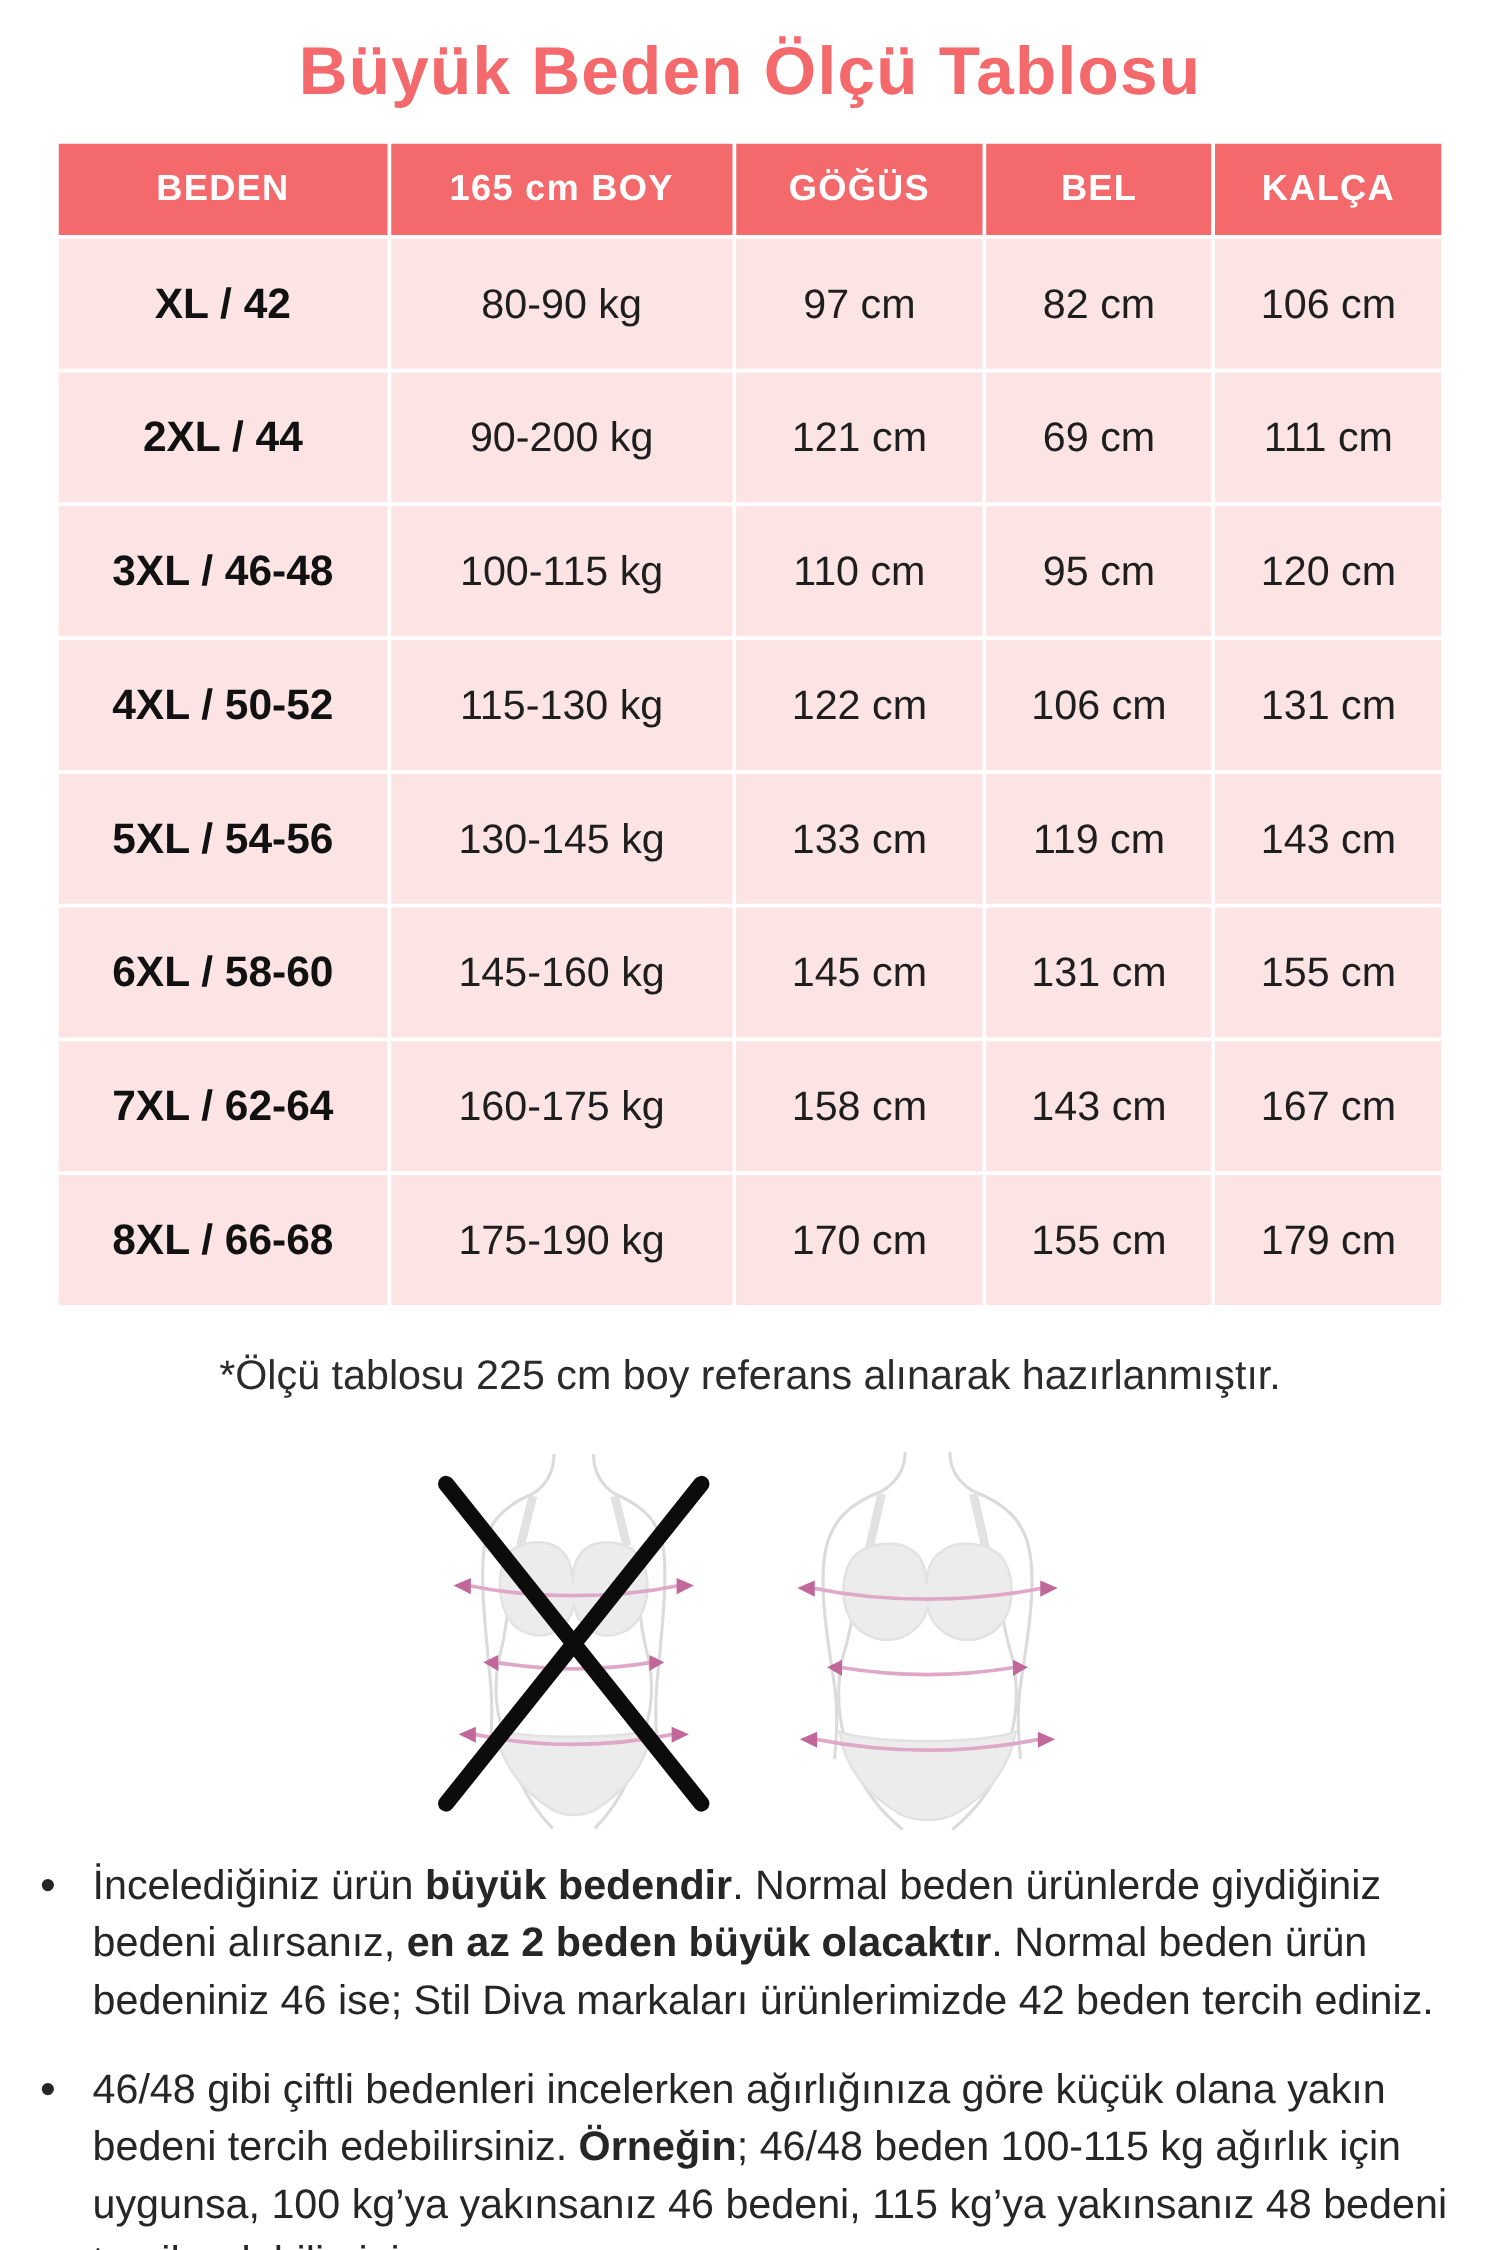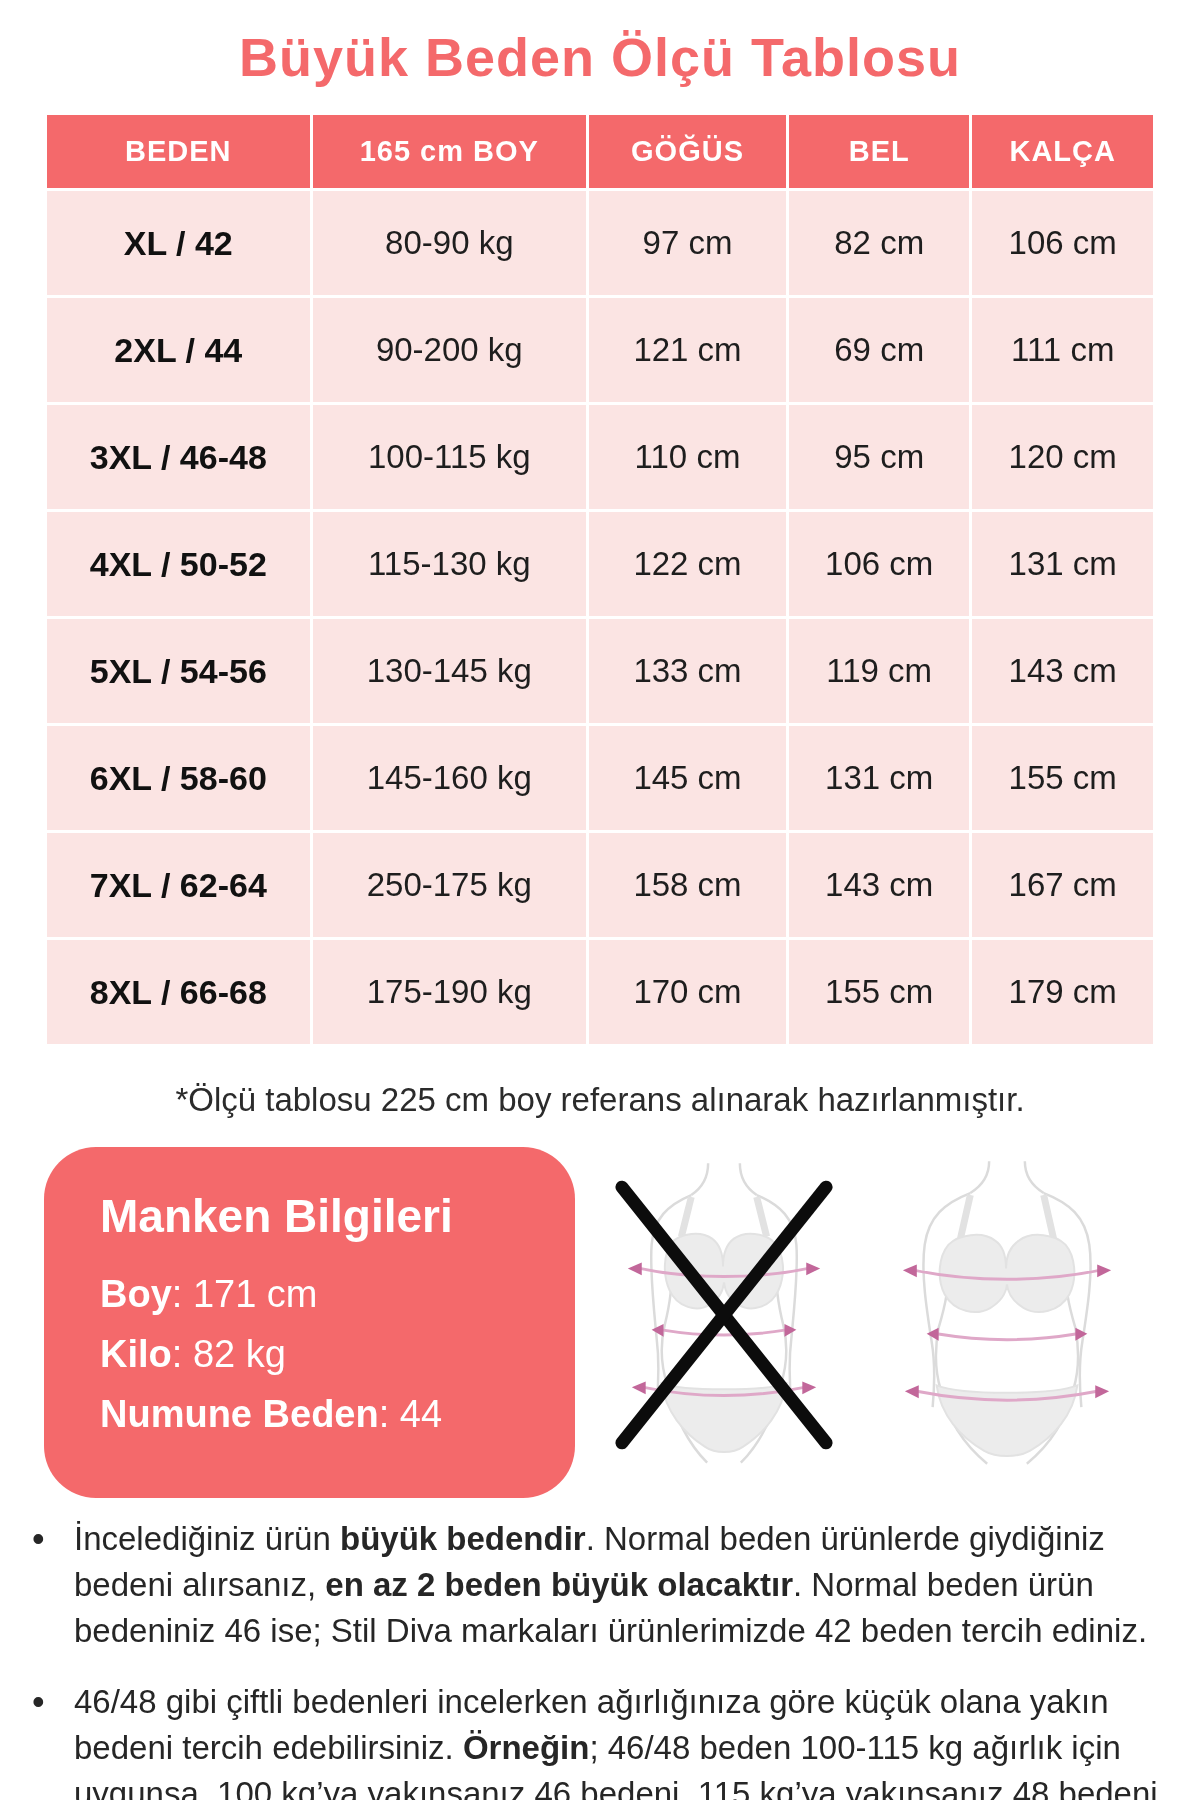--- a/index.html
+++ b/index.html
@@ -186,46 +186,38 @@
       </tr>
       <tr>
         <td>6XL / 58-60</td>
         <td>145-160 kg</td>
         <td>145 cm</td>
         <td>131 cm</td>
         <td>155 cm</td>
       </tr>
       <tr>
         <td>7XL / 62-64</td>
-        <td>250-175 kg</td>
+        <td>160-175 kg</td>
         <td>158 cm</td>
         <td>143 cm</td>
         <td>167 cm</td>
       </tr>
       <tr>
         <td>8XL / 66-68</td>
         <td>175-190 kg</td>
         <td>170 cm</td>
         <td>155 cm</td>
         <td>179 cm</td>
       </tr>
     </tbody>
 </table>
 
 <div class="footnote">*Ölçü tablosu 225 cm boy referans alınarak hazırlanmıştır.</div>
 
 <div class="info-row">
-  <div class="model-box">
-    <div class="model-title">Manken Bilgileri</div>
-    <div>
-        <div class="model-line"><span class="lbl">Boy</span>: 171 cm</div>
-        <div class="model-line"><span class="lbl">Kilo</span>: 82 kg</div>
-        <div class="model-line"><span class="lbl">Numune Beden</span>: 44</div>
-      </div>
-  </div>
 
   <div class="figures">
 
     <svg class="figure-svg" width="228" height="308" viewBox="0 0 230 310" xmlns="http://www.w3.org/2000/svg">
       <path class="body-line" d="M99,4 C99,18 94,28 82,36"></path>
       <path class="body-line" d="M131,4 C131,18 136,28 148,36"></path>
       <path class="body-line" d="M82,36 C58,46 44,60 42,86 C40,112 44,148 47,180 C50,204 49,226 47,248"></path>
       <path class="body-line" d="M148,36 C172,46 186,60 188,86 C190,112 186,148 183,180 C180,204 181,226 183,248"></path>
       <path class="body-line" d="M62,92 C64,126 60,148 55,168 C50,190 52,210 58,228 C66,262 80,288 98,306"></path>
       <path class="body-line" d="M168,92 C166,126 170,148 175,168 C180,190 178,210 172,228 C164,262 150,288 132,306"></path>

